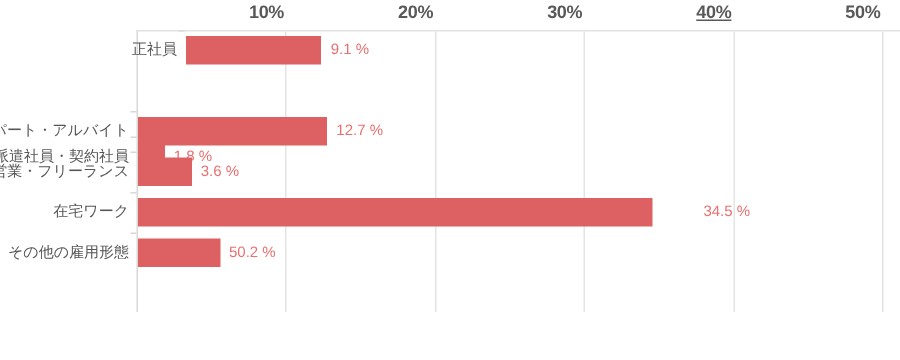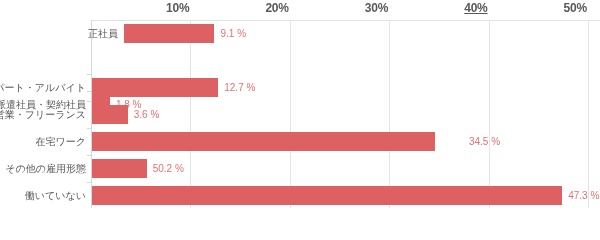--- a/index.html
+++ b/index.html
@@ -166,21 +166,15 @@
         <div class="tick-mark" style="background: rgb(216, 216, 216);"></div>
         <div class="bar" style="width: 342.93px; background: rgb(221, 96, 98);"></div>
         <div class="value-label" style="left: 440.93px; color: rgb(232, 112, 111); margin-left: 28px;">34.5 %</div>
       </div>
       <div class="row" style="top: 135px;">
         <div class="cat-label" style="color: rgb(85, 85, 85);">その他の雇用形態</div>
         <div class="tick-mark" style="background: rgb(216, 216, 216);"></div>
         <div class="bar" style="width: 54.67px; background: rgb(221, 96, 98);"></div>
         <div class="value-label" style="left: 152.67px; color: rgb(232, 112, 111);">50.2 %</div>
       </div>
-      <div class="row" style="top: 162px;">
-        <div class="cat-label" style="color: rgb(85, 85, 85);">働いていない</div>
-        <div class="tick-mark" style="background: rgb(216, 216, 216);"></div>
-        <div class="bar" style="width: 470.162px; background: rgb(221, 96, 98);"></div>
-        <div class="value-label" style="left: 568.162px; color: rgb(232, 112, 111);">47.3 %</div>
-      </div>
     </div>
 
 </div>
 
 </body></html>

